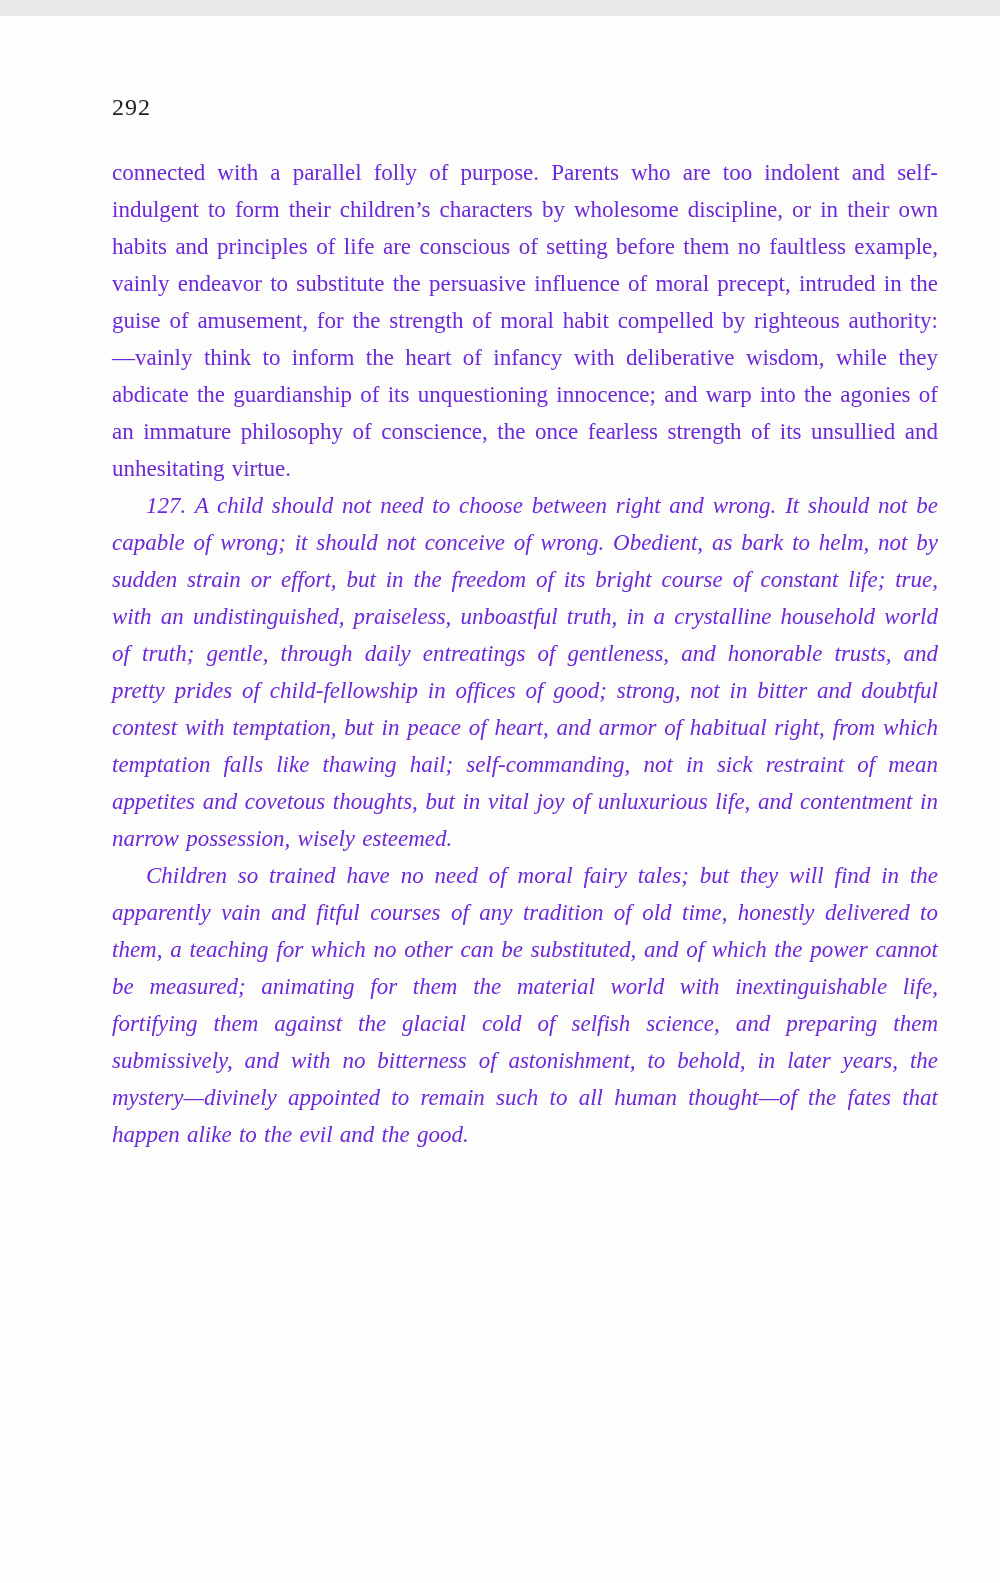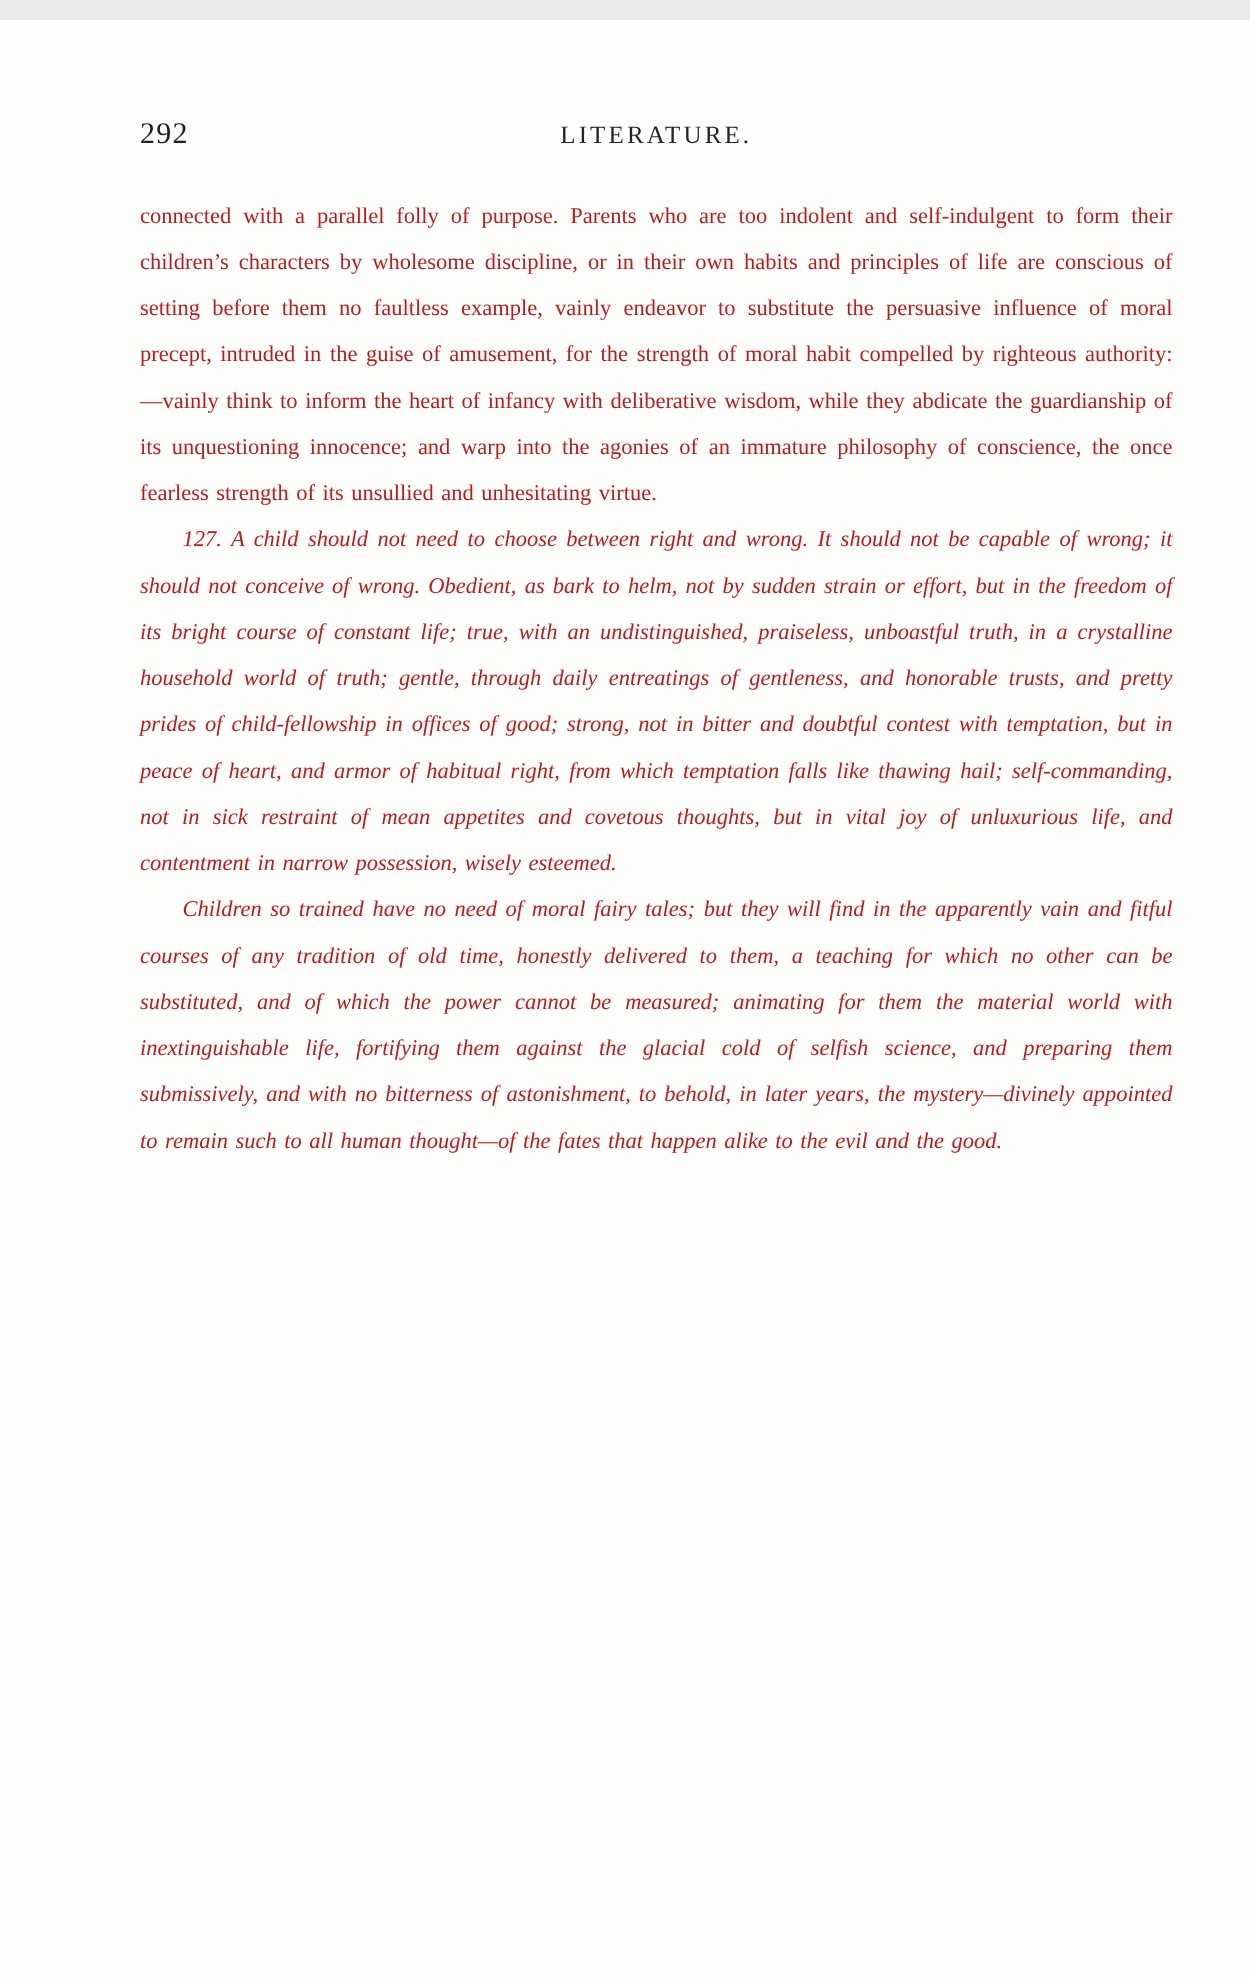--- a/index.html
+++ b/index.html
@@ -40,43 +40,42 @@
     text-align: center;
     font-size: 20px;
     letter-spacing: 2.5px;
     color: #242424;
   }
   .page-body {
     width: 826px;
   }
   .para {
     margin: 0;
-    font-size: 18px;
+    font-size: 23px;
     line-height: 37px;
     text-align: justify;
     text-justify: inter-word;
     word-spacing: 1.5px;
-    color: #b91c1c;
+    color: #6d28d9;
   }
   .para.indent {
     text-indent: 34px;
     font-style: italic;
   }
   .para.no-indent {
     text-indent: 0;
   }
 </style>
 </head>
 <body>
 
 <div class="page">
 
   <header class="page-header">
     <span class="page-number">292</span>
-    <span class="running-title">LITERATURE.</span>
   </header>
 
   <main class="page-body">
     <p class="para no-indent">connected with a parallel folly of purpose. Parents who are too indolent and self-indulgent to form their children’s characters by wholesome discipline, or in their own habits and principles of life are conscious of setting before them no faultless example, vainly endeavor to substitute the persuasive influence of moral precept, intruded in the guise of amusement, for the strength of moral habit compelled by righteous authority:—vainly think to inform the heart of infancy with deliberative wisdom, while they abdicate the guardianship of its unquestioning innocence; and warp into the agonies of an immature philosophy of conscience, the once fearless strength of its unsullied and unhesitating virtue.</p>
     <p class="para indent">127. A child should not need to choose between right and wrong. It should not be capable of wrong; it should not conceive of wrong. Obedient, as bark to helm, not by sudden strain or effort, but in the freedom of its bright course of constant life; true, with an undistinguished, praiseless, unboastful truth, in a crystalline household world of truth; gentle, through daily entreatings of gentleness, and honorable trusts, and pretty prides of child-fellowship in offices of good; strong, not in bitter and doubtful contest with temptation, but in peace of heart, and armor of habitual right, from which temptation falls like thawing hail; self-commanding, not in sick restraint of mean appetites and covetous thoughts, but in vital joy of unluxurious life, and contentment in narrow possession, wisely esteemed.</p>
     <p class="para indent">Children so trained have no need of moral fairy tales; but they will find in the apparently vain and fitful courses of any tradition of old time, honestly delivered to them, a teaching for which no other can be substituted, and of which the power cannot be measured; animating for them the material world with inextinguishable life, fortifying them against the glacial cold of selfish science, and preparing them submissively, and with no bitterness of astonishment, to behold, in later years, the mystery—divinely appointed to remain such to all human thought—of the fates that happen alike to the evil and the good.</p>
   </main>
 
 </div>
 

